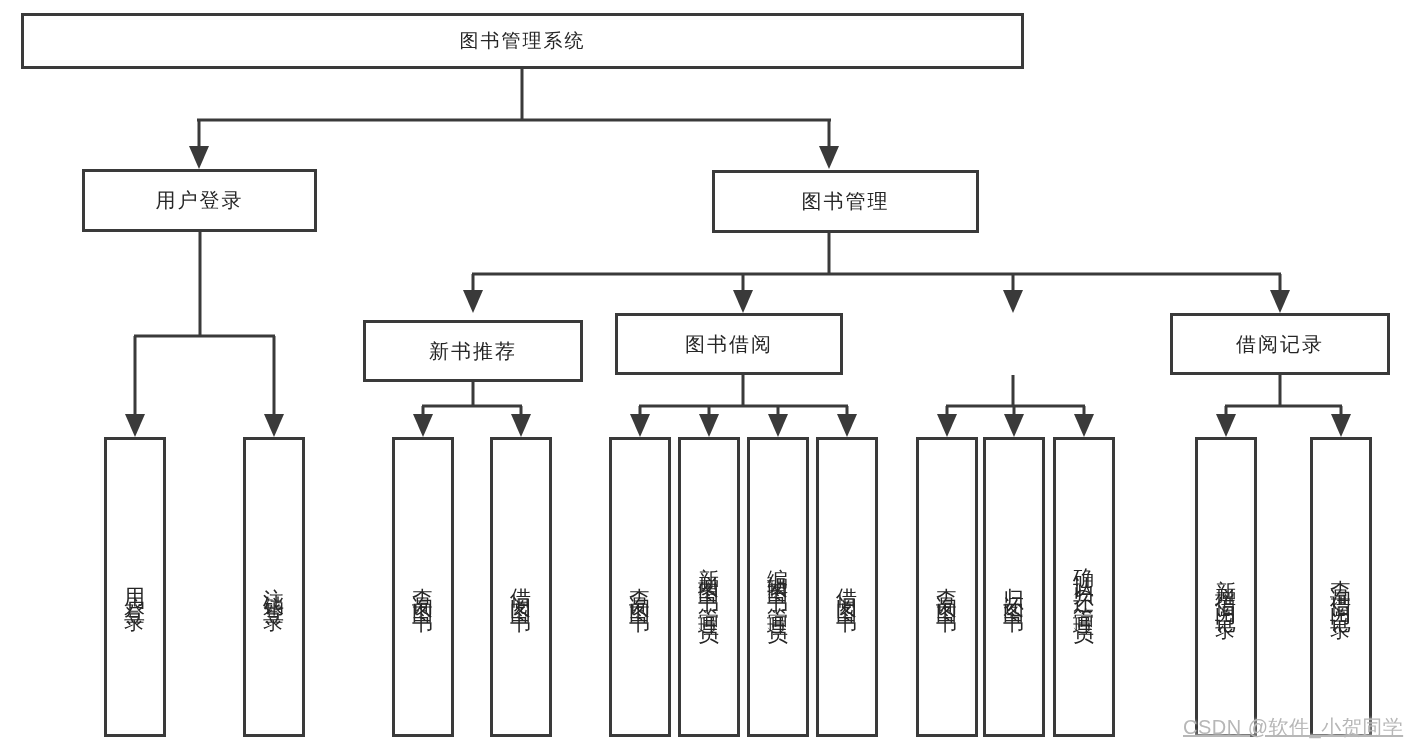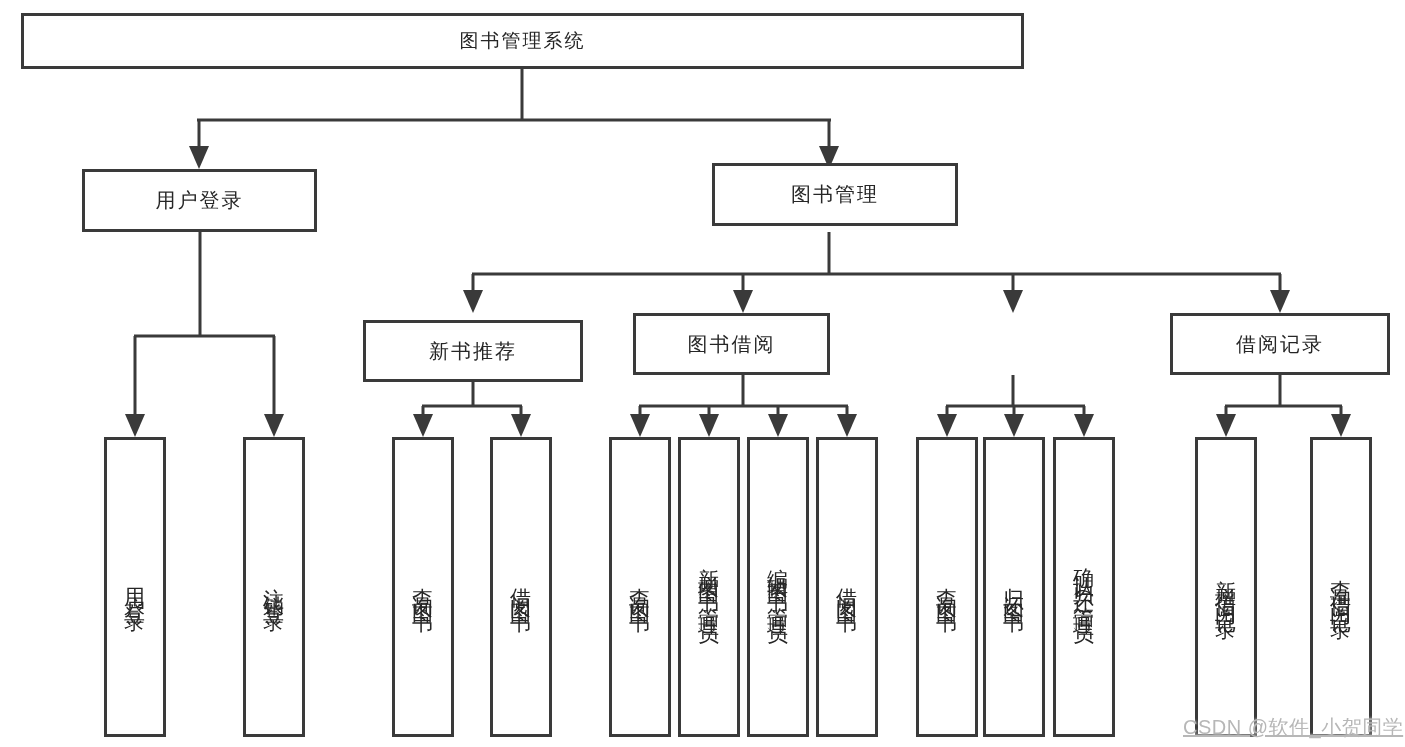--- a/index.html
+++ b/index.html
@@ -147,28 +147,28 @@
     <polygon points="1331,414 1351,414 1341,437"></polygon>
   </svg>
 
   <div class="hbox root" style="left:21px;top:13px;width:1003px;height:56px">
     <span class="label">图书管理系统</span>
   </div>
 
   <div class="hbox" style="left:82px;top:169px;width:235px;height:63px">
     <span class="label">用户登录</span>
   </div>
-  <div class="hbox" style="left:712px;top:163px;width:246px;height:63px">
+  <div class="hbox" style="left:712px;top:170px;width:267px;height:63px">
     <span class="label">图书管理</span>
   </div>
 
   <div class="hbox" style="left:363px;top:320px;width:220px;height:62px">
     <span class="label">新书推荐</span>
   </div>
-  <div class="hbox" style="left:633px;top:313px;width:197px;height:62px">
+  <div class="hbox" style="left:615px;top:313px;width:228px;height:62px">
     <span class="label">图书借阅</span>
   </div>
   <div class="hbox" style="left:1170px;top:313px;width:220px;height:62px">
     <span class="label">借阅记录</span>
   </div>
 
   <div class="vbox" style="left:104px">
     <span class="vlabel">用户登录</span>
   </div>
   <div class="vbox" style="left:243px">

